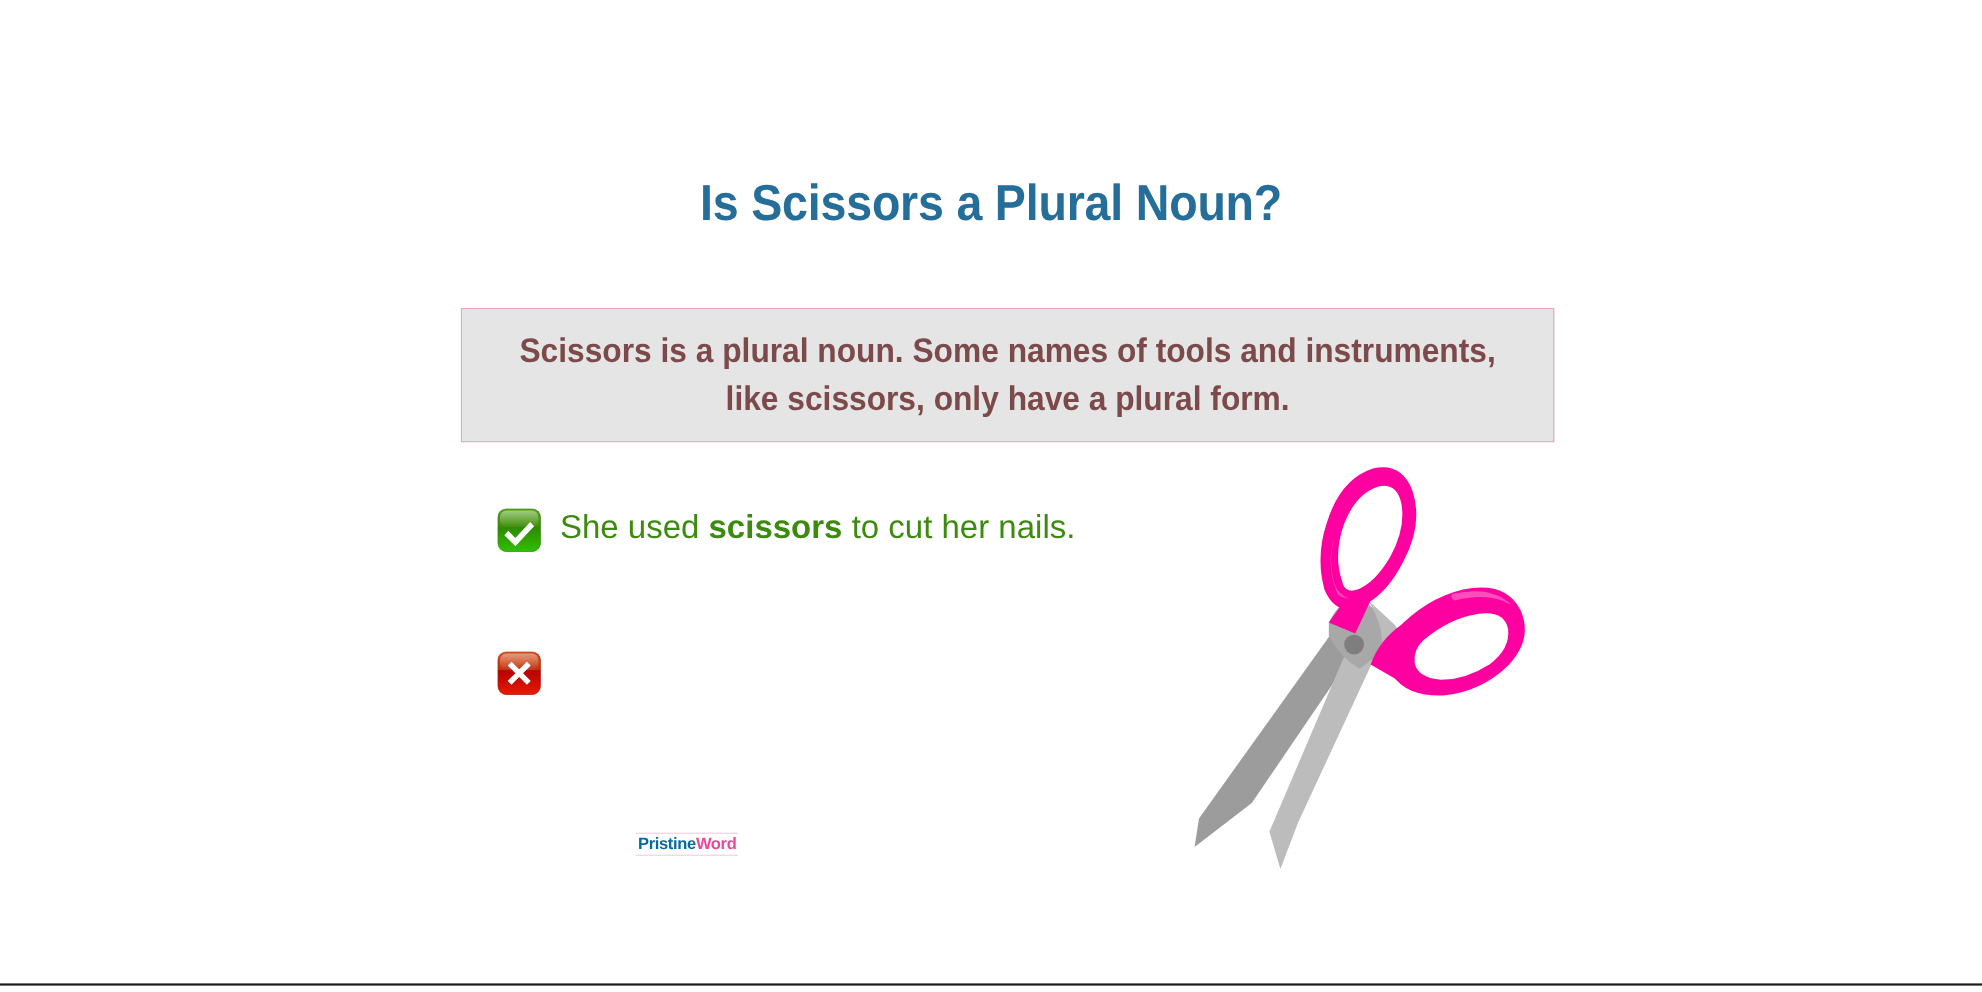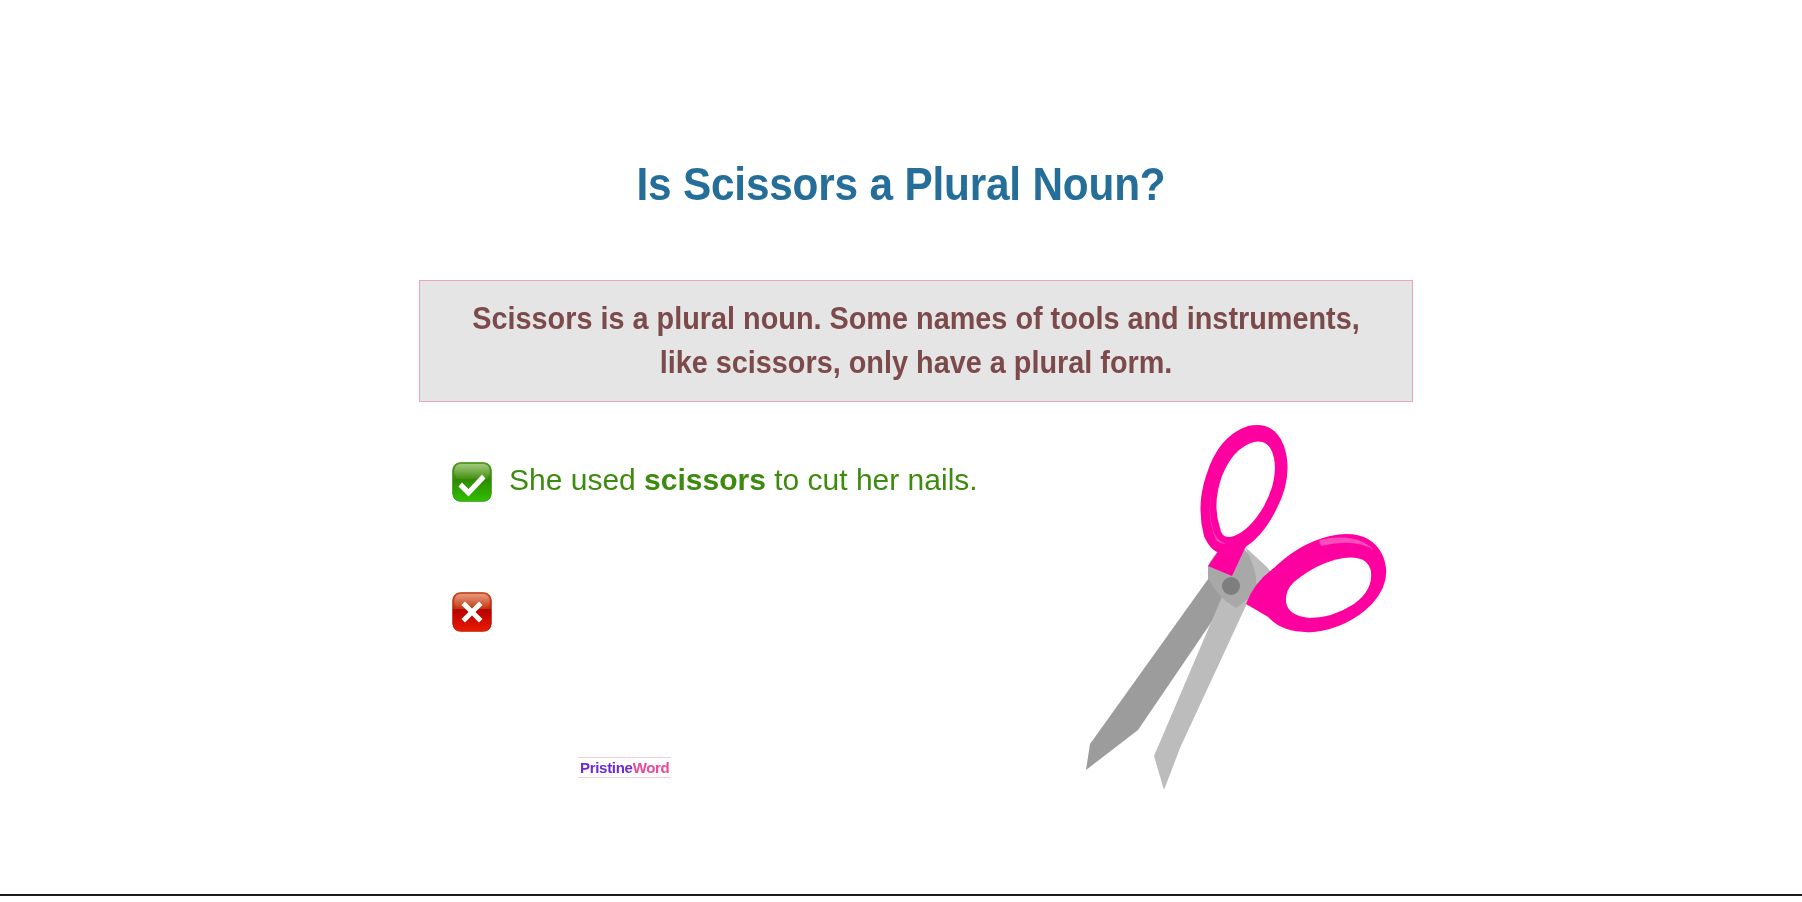--- a/index.html
+++ b/index.html
@@ -120,21 +120,21 @@
     padding: 1px 2px;
     border-top: 1px solid #F3CCDD;
     border-bottom: 1px solid #F3CCDD;
     font-family: "Liberation Sans", sans-serif;
     font-size: 15px;
     font-weight: bold;
     letter-spacing: -0.3px;
     white-space: nowrap;
     line-height: 1.15;
   }
-  #watermark .wm-a { color: #6d28d9; text-align: center; }
+  #watermark .wm-a { color: #0369a1; text-align: center; }
   #watermark .wm-b { color: #ec4899; }
 
   
   #bottom-rule {
     position: absolute;
     left: 0;
     top: 894px;
     width: 1802px;
     height: 2px;
     background: #1b1b1b;

